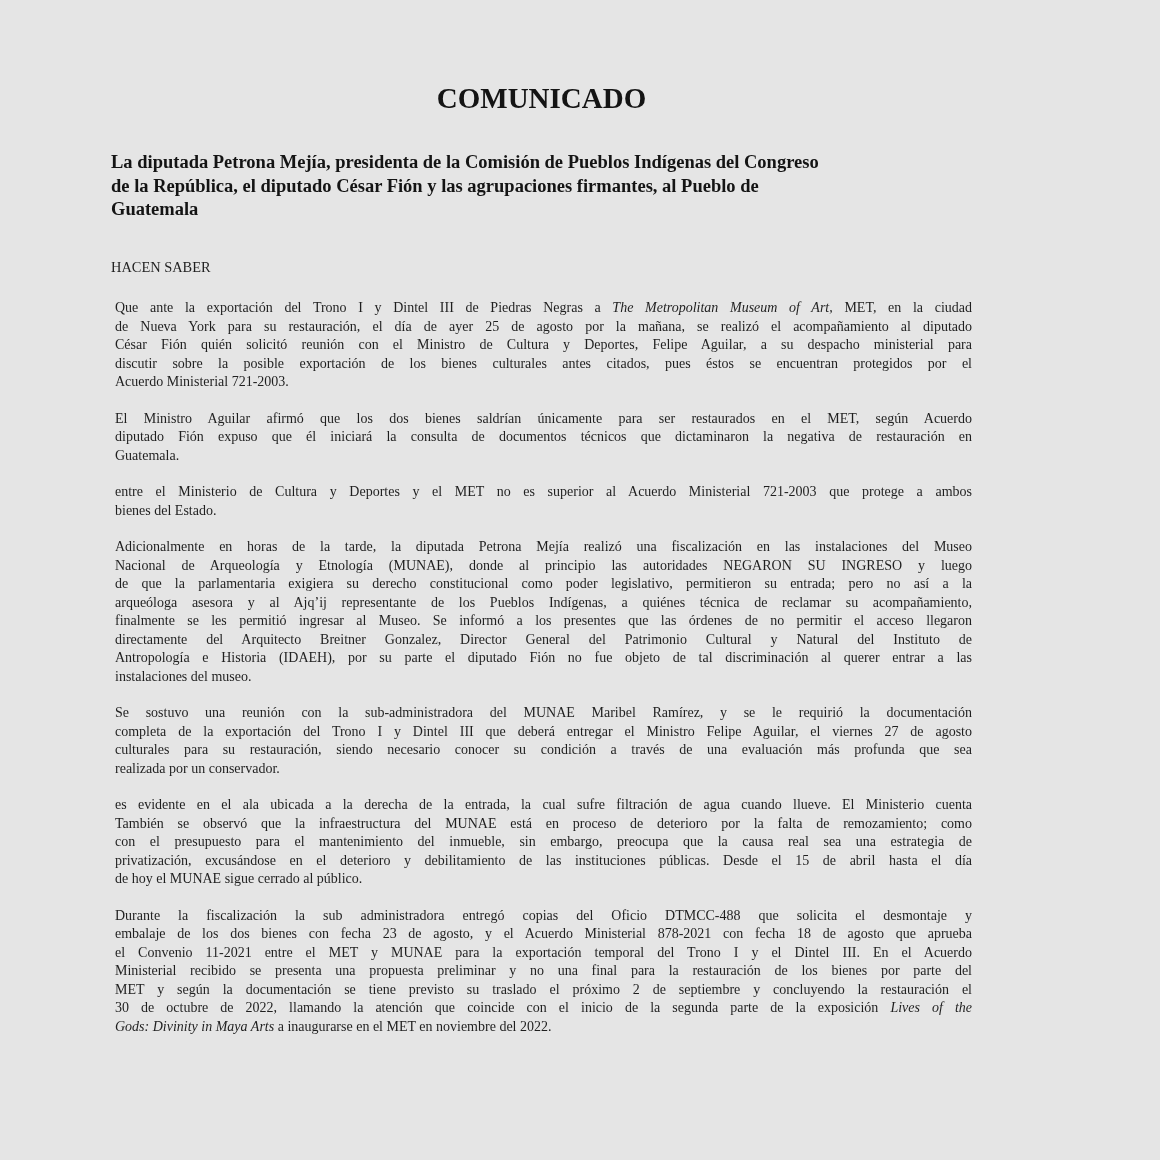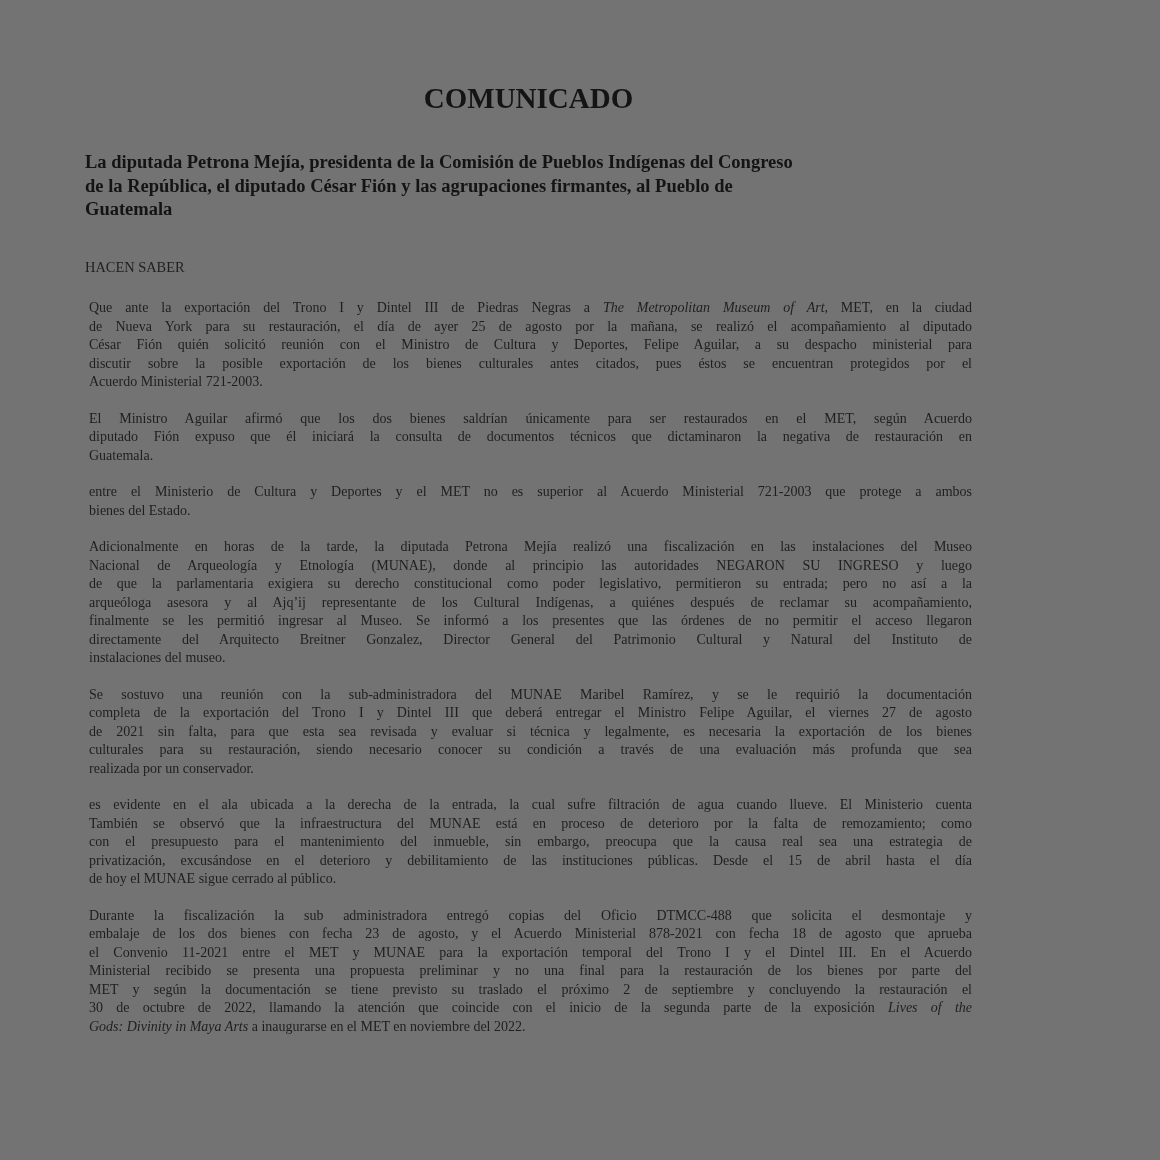--- a/index.html
+++ b/index.html
@@ -5,22 +5,22 @@
   html, body {
     margin: 0;
     padding: 0;
     background: #ffffff;
   }
   .page {
     position: relative;
     width: 1160px;
     height: 1160px;
     box-sizing: border-box;
-    background: #737373;
-    padding: 82px 188px 0 85px;
+    background: #e5e5e5;
+    padding: 82px 188px 0 111px;
     overflow: hidden;
     font-family: "Liberation Serif", "DejaVu Serif", serif;
     color: #1f1f1f;
   }
   .doc-title {
     margin: 0;
     text-align: center;
     font-size: 29px;
     line-height: 33px;
     font-weight: bold;
@@ -84,29 +84,29 @@
         <div class="ln">Guatemala.</div>
       </div>
       <div class="para">
         <div class="ln">entre el Ministerio de Cultura y Deportes y el MET no es superior al Acuerdo Ministerial 721-2003 que protege a ambos</div>
         <div class="ln">bienes del Estado.</div>
       </div>
       <div class="para">
         <div class="ln">Adicionalmente en horas de la tarde, la diputada Petrona Mejía realizó una fiscalización en las instalaciones del Museo</div>
         <div class="ln">Nacional de Arqueología y Etnología (MUNAE), donde al principio las autoridades NEGARON SU INGRESO y luego</div>
         <div class="ln">de que la parlamentaria exigiera su derecho constitucional como poder legislativo, permitieron su entrada; pero no así a la</div>
-        <div class="ln">arqueóloga asesora y al Ajq’ij representante de los Cultural Indígenas, a quiénes después de reclamar su acompañamiento,</div>
+        <div class="ln">arqueóloga asesora y al Ajq’ij representante de los Pueblos Indígenas, a quiénes técnica de reclamar su acompañamiento,</div>
         <div class="ln">finalmente se les permitió ingresar al Museo. Se informó a los presentes que las órdenes de no permitir el acceso llegaron</div>
         <div class="ln">directamente del Arquitecto Breitner Gonzalez, Director General del Patrimonio Cultural y Natural del Instituto de</div>
+        <div class="ln">Antropología e Historia (IDAEH), por su parte el diputado Fión no fue objeto de tal discriminación al querer entrar a las</div>
         <div class="ln">instalaciones del museo.</div>
       </div>
       <div class="para">
         <div class="ln">Se sostuvo una reunión con la sub-administradora del MUNAE Maribel Ramírez, y se le requirió la documentación</div>
         <div class="ln">completa de la exportación del Trono I y Dintel III que deberá entregar el Ministro Felipe Aguilar, el viernes 27 de agosto</div>
-        <div class="ln">de 2021 sin falta, para que esta sea revisada y evaluar si técnica y legalmente, es necesaria la exportación de los bienes</div>
         <div class="ln">culturales para su restauración, siendo necesario conocer su condición a través de una evaluación más profunda que sea</div>
         <div class="ln">realizada por un conservador.</div>
       </div>
       <div class="para">
         <div class="ln">es evidente en el ala ubicada a la derecha de la entrada, la cual sufre filtración de agua cuando llueve. El Ministerio cuenta</div>
         <div class="ln">También se observó que la infraestructura del MUNAE está en proceso de deterioro por la falta de remozamiento; como</div>
         <div class="ln">con el presupuesto para el mantenimiento del inmueble, sin embargo, preocupa que la causa real sea una estrategia de</div>
         <div class="ln">privatización, excusándose en el deterioro y debilitamiento de las instituciones públicas. Desde el 15 de abril hasta el día</div>
         <div class="ln">de hoy el MUNAE sigue cerrado al público.</div>
       </div>

